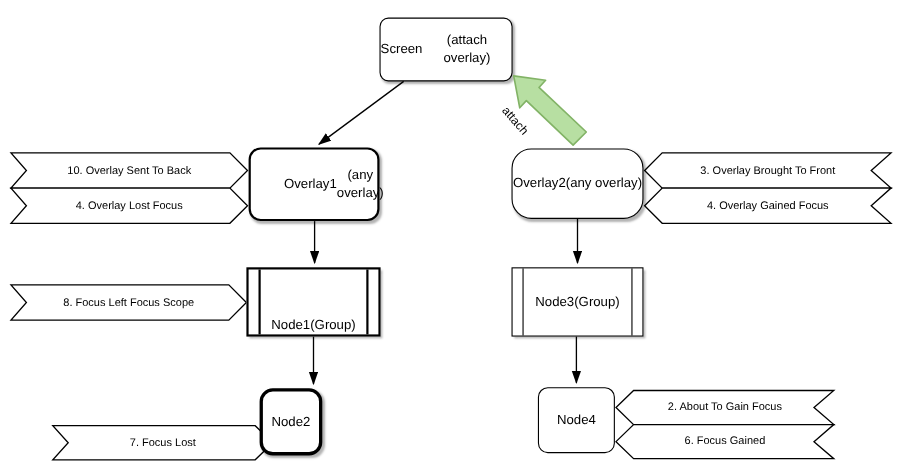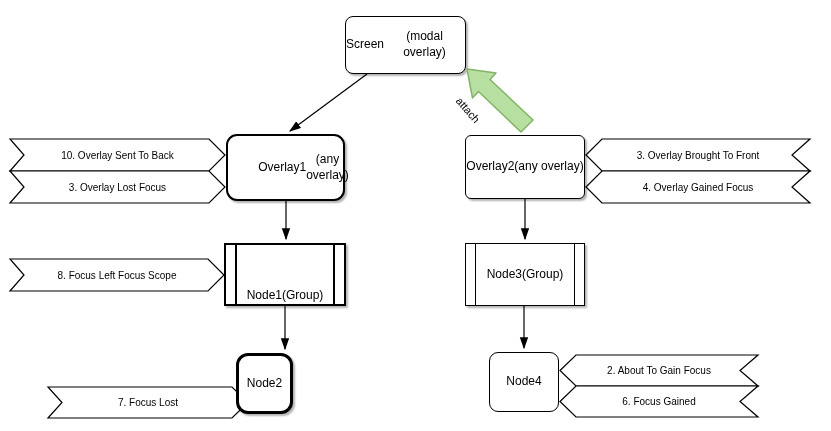--- a/index.html
+++ b/index.html
@@ -47,21 +47,21 @@
     <svg width="215" height="32" viewBox="0 0 215 32">
       <polygon class="banner-shape" points="0,0 199,0 215,16 199,32 0,32 14,16"></polygon>
     </svg>
     <div class="lbl">10. Overlay Sent To Back</div>
   </div>
 
   <div class="banner" style="left:10px;top:171px;width:215px;height:32px">
     <svg width="215" height="32" viewBox="0 0 215 32">
       <polygon class="banner-shape" points="0,0 199,0 215,16 199,32 0,32 14,16"></polygon>
     </svg>
-    <div class="lbl">3. Overlay Lost Focus</div>
+    <div class="lbl">4. Overlay Lost Focus</div>
   </div>
 
   <div class="banner" style="left:10px;top:259px;width:214px;height:32px">
     <svg width="214" height="32" viewBox="0 0 214 32">
       <polygon class="banner-shape" points="0,0 198,0 214,16 198,32 0,32 14,16"></polygon>
     </svg>
     <div class="lbl">8. Focus Left Focus Scope</div>
   </div>
 
 
@@ -96,29 +96,29 @@
 
   <div class="banner" style="left:560px;top:386px;width:198px;height:31px">
     <svg width="198" height="31" viewBox="0 0 198 31">
       <polygon class="banner-shape" points="0,15.5 16,0 198,0 180,15.5 198,31 16,31"></polygon>
     </svg>
     <div class="lbl">6. Focus Gained</div>
   </div>
 
   <div class="node shadow" style="left:345px;top:16px;width:121px;height:58px;border-radius:8px">
     <span>Screen</span>
-    <span>(modal overlay)</span>
+    <span>(attach overlay)</span>
   </div>
 
   <div class="node shadow b-thick" style="left:226px;top:134px;width:119px;height:67px;border-radius:11px">
     <span>Overlay1</span>
     <span>(any overlay)</span>
   </div>
 
-  <div class="node shadow" style="left:465px;top:135px;width:120px;height:64px;border-radius:6px">
+  <div class="node shadow" style="left:465px;top:135px;width:120px;height:64px;border-radius:18px">
     <span>Overlay2</span>
     <span>(any overlay)</span>
   </div>
 
   <div class="node shadow b-med" style="left:224px;top:243px;width:122px;height:63px">
     <i class="bar med" style="left:9px"></i>
     <i class="bar med" style="right:9px"></i>
     <span>Node1</span>
     <span>(Group)</span>
   </div>

